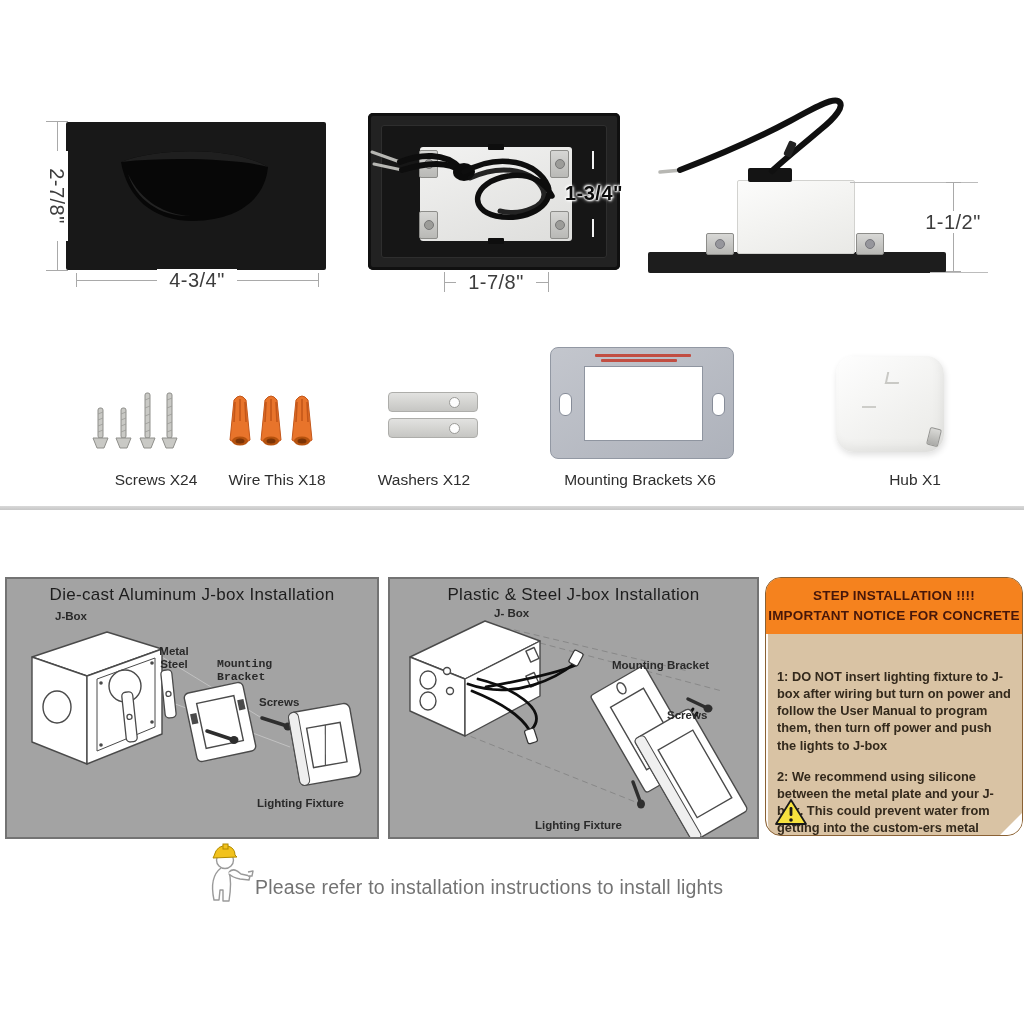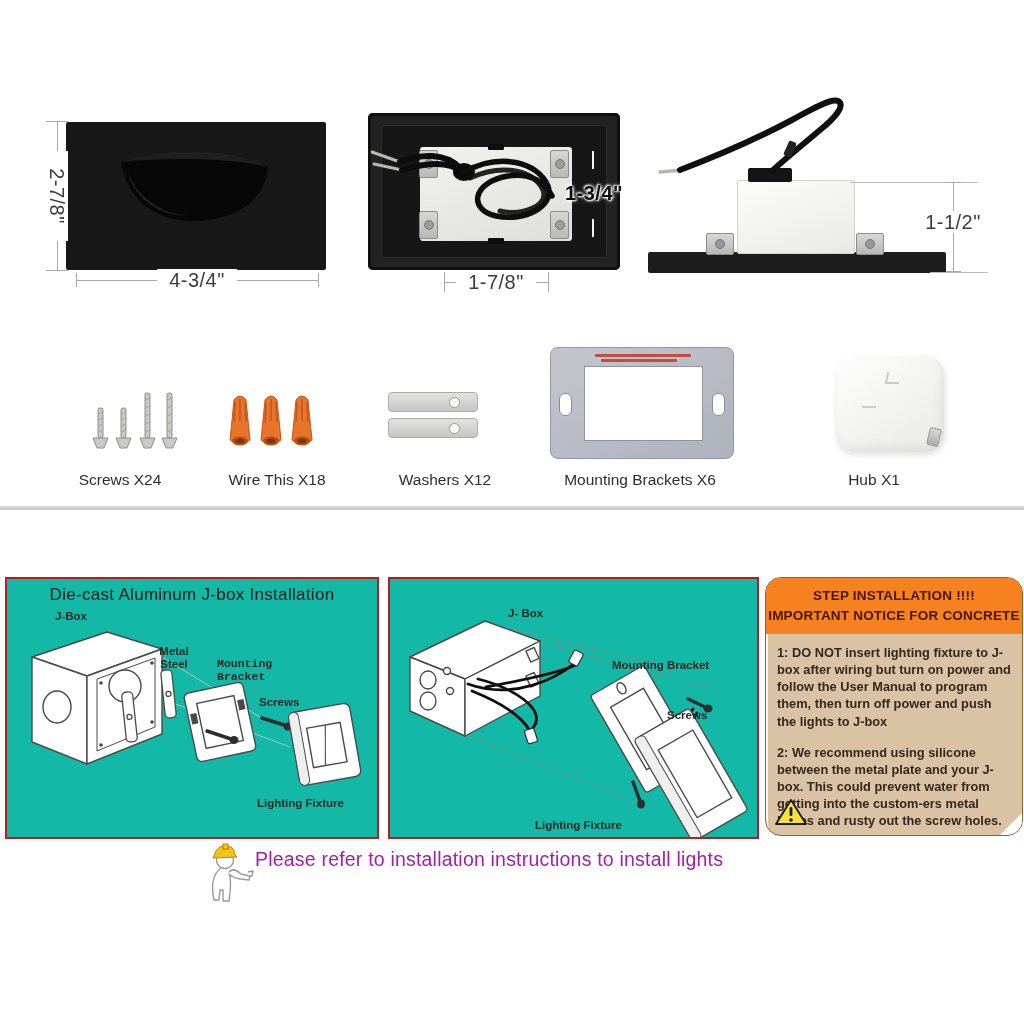--- a/index.html
+++ b/index.html
@@ -57,36 +57,36 @@
        background:linear-gradient(145deg,#fefefe,#e9e9e6);box-shadow:1px 3px 6px rgba(0,0,0,.12),inset -4px -6px 10px rgba(0,0,0,.05);}
   .hub-logo{position:absolute;left:50px;top:16px;width:12px;height:10px;border-left:2px solid #c9c9c5;border-bottom:2px solid #c9c9c5;transform:skewX(-12deg);}
   .hub-dash{position:absolute;left:26px;top:50px;width:14px;height:2px;background:#cdcdc9;}
   .hub-prong{position:absolute;left:92px;top:72px;width:10px;height:16px;background:linear-gradient(#d9d9d6,#ababa8);
        border:1px solid #949491;border-radius:2px;transform:rotate(14deg);}
 
   
   .divider{position:absolute;left:0;top:506px;width:1024px;height:4px;background:linear-gradient(#d9d9d9,#c7c7c7);}
 
   
-  .ibox{position:absolute;top:577px;height:258px;background:#14b8a6;border:2px solid #b91c1c;overflow:hidden;}
+  .ibox{position:absolute;top:577px;height:258px;background:#a3a3a3;border:2px solid #737373;overflow:hidden;}
   .ibox-title{position:absolute;left:0;right:0;top:6px;text-align:center;font-size:17px;color:#1d1d1d;letter-spacing:.3px;}
   .dlabel{position:absolute;font-weight:bold;font-size:11.5px;color:#2a2a2a;line-height:1.15;white-space:pre-line;}
   .dsvg{position:absolute;left:0;top:0;}
 
   
   .notice{position:absolute;left:765px;top:577px;width:256px;height:257px;border-radius:16px;overflow:hidden;
           background:#d9c3a4;border:1.5px solid #8a6134;box-shadow:2px 3px 0 rgba(255,255,255,.9) inset;}
   .notice-head{height:56px;background:#f5821e;display:flex;flex-direction:column;justify-content:center;
           text-align:center;font-weight:bold;font-size:13.5px;color:#47170a;line-height:1.45;letter-spacing:.2px;}
-  .notice-body{padding:10px 11px 0 11px;font-size:12.8px;font-weight:600;color:#33291c;line-height:1.34;}
+  .notice-body{padding:10px 11px 0 11px;font-size:12.8px;font-weight:600;color:#33291c;line-height:1.34;margin-top:24px;}
   .notice-body p{margin:0 0 14px 0;}
   .curl{position:absolute;right:-2px;bottom:-2px;width:0;height:0;
         border-left:26px solid transparent;border-bottom:26px solid #fff;}
 
-  .footer-text{position:absolute;left:255px;top:848px;font-size:19.5px;color:#a21caf;letter-spacing:.2px;}
+  .footer-text{position:absolute;left:255px;top:876px;font-size:19.5px;color:#737373;letter-spacing:.2px;}
 </style>
 </head>
 <body>
 
 <div class="stage">
 
   <div class="panel1">
     <svg width="260" height="148">
       <path d="M55,40 C95,25 168,25 202,45 C199,76 174,98 127,99 C86,99 61,75 55,40 Z" fill="#070707"></path>
       <path d="M55,40 C95,25 168,25 202,45 C180,38 110,34 55,40 Z" fill="#1f1f1f"></path>
@@ -157,21 +157,21 @@
       <rect x="79" y="5" width="5" height="45" rx="2"></rect>
       <path d="M74,50 L89,50 L85,60 L78,60 Z"></path>
     </g>
     <g stroke="#9b9b97" stroke-width="0.8">
       <path d="M10,26 L15,24 M10,32 L15,30 M10,38 L15,36 M10,44 L15,42"></path>
       <path d="M33,26 L38,24 M33,32 L38,30 M33,38 L38,36 M33,44 L38,42"></path>
       <path d="M57,12 L62,10 M57,20 L62,18 M57,28 L62,26 M57,36 L62,34 M57,44 L62,42"></path>
       <path d="M79,12 L84,10 M79,20 L84,18 M79,28 L84,26 M79,36 L84,34 M79,44 L84,42"></path>
     </g>
   </svg>
-  <div class="part-label" style="left:60px;width:120px;">Screws X24</div>
+  <div class="part-label" style="left:96px;width:120px;">Screws X24</div>
 
   <svg class="abs" style="left:226px;top:394px;" width="100" height="60">
     <g>
       <g transform="translate(14,0)">
         <path d="M-10,46 L-6,6 Q0,-2 6,6 L10,46 Q0,54 -10,46 Z" fill="#e8742b" stroke="#c4571a" stroke-width="1"></path>
         <path d="M-5,8 L-6,28 M0,5 L0,27 M5,8 L6,28" stroke="#c4571a" stroke-width="1.6"></path>
         <ellipse cx="0" cy="47" rx="8" ry="4.5" fill="#b5520f"></ellipse>
         <ellipse cx="0" cy="47" rx="4.5" ry="2.5" fill="#7c3406"></ellipse>
       </g>
       <g transform="translate(45,0)">
@@ -185,37 +185,37 @@
         <path d="M-5,8 L-6,28 M0,5 L0,27 M5,8 L6,28" stroke="#c4571a" stroke-width="1.6"></path>
         <ellipse cx="0" cy="47" rx="8" ry="4.5" fill="#b5520f"></ellipse>
         <ellipse cx="0" cy="47" rx="4.5" ry="2.5" fill="#7c3406"></ellipse>
       </g>
     </g>
   </svg>
   <div class="part-label" style="left:207px;width:140px;">Wire This X18</div>
 
   <div class="washer" style="left:388px;top:392px;"></div>
   <div class="washer" style="left:388px;top:418px;"></div>
-  <div class="part-label" style="left:375px;width:140px;">Washers X12</div>
+  <div class="part-label" style="left:354px;width:140px;">Washers X12</div>
 
   <div class="bracket-part">
     <div class="bracket-cut"></div>
     <div class="bracket-oval" style="left:8px;"></div>
     <div class="bracket-oval" style="right:8px;"></div>
     <div class="redline" style="left:44px;top:6px;width:96px;"></div>
     <div class="redline" style="left:50px;top:11px;width:76px;"></div>
   </div>
   <div class="part-label" style="left:545px;width:190px;">Mounting Brackets X6</div>
 
   <div class="hub">
     <div class="hub-logo"></div>
     <div class="hub-dash"></div>
     <div class="hub-prong"></div>
   </div>
-  <div class="part-label" style="left:824px;width:100px;">Hub X1</div>
+  <div class="part-label" style="left:865px;width:100px;">Hub X1</div>
 
   <div class="divider"></div>
 
   <div class="ibox" style="left:5px;width:370px;">
     <div class="ibox-title">Die-cast Aluminum J-box Installation</div>
     <svg class="dsvg" width="370" height="258">
       <g stroke="#c9c9c9" stroke-width="0.8">
         <line x1="155" y1="78" x2="253" y2="138"></line>
         <line x1="155" y1="120" x2="283" y2="168"></line>
       </g>
@@ -265,20 +265,21 @@
     <div class="dlabel" style="left:48px;top:31px;">J-Box</div>
     <div class="dlabel" style="left:132px;top:66px;width:70px;text-align:center;">Metal
 Steel</div>
     <div class="dlabel" style="left:210px;top:78px;width:90px;font-family:Liberation Mono, monospace;">Mounting
 Bracket</div>
     <div class="dlabel" style="left:252px;top:117px;width:70px;">Screws</div>
     <div class="dlabel" style="left:250px;top:218px;width:110px;">Lighting Fixture</div>
   </div>
 
   <div class="ibox" style="left:388px;width:367px;">
+    <div class="ibox-title">Plastic &amp; Steel J-box Installation</div>
     <svg class="dsvg" width="367" height="258">
       <g stroke="#888888" stroke-width="1" stroke-dasharray="6,4">
         <line x1="95" y1="44" x2="298" y2="92"></line>
         <line x1="150" y1="64" x2="332" y2="112"></line>
         <line x1="62" y1="150" x2="248" y2="224"></line>
       </g>
       <g fill="#ffffff" stroke="#4a4a4a" stroke-width="1.4" stroke-linejoin="round">
         <polygon points="20,78 95,42 150,62 75,100"></polygon>
         <polygon points="20,78 20,132 75,157 75,100"></polygon>
         <polygon points="75,100 150,62 150,117 75,157"></polygon>
@@ -312,21 +313,21 @@
         <ellipse cx="318" cy="129.5" rx="4.5" ry="4" fill="#2e2e2e"></ellipse>
         <line x1="243" y1="203" x2="250" y2="222" stroke="#2e2e2e" stroke-width="3.5" stroke-linecap="round"></line>
         <ellipse cx="251" cy="225" rx="4" ry="4.5" fill="#2e2e2e"></ellipse>
       </g>
       <g transform="rotate(-30 301 196)" fill="#ffffff" stroke="#4a4a4a" stroke-width="1.4">
         <rect x="269" y="137" width="64" height="118" rx="4"></rect>
         <rect x="269" y="137" width="11" height="118" rx="4" fill="#efefef" stroke-width="1"></rect>
         <rect x="285" y="158" width="40" height="78"></rect>
       </g>
     </svg>
-    <div class="dlabel" style="left:118px;top:28px;text-align:center;">J- Box</div>
+    <div class="dlabel" style="left:104px;top:28px;text-align:center;">J- Box</div>
     <div class="dlabel" style="left:222px;top:80px;width:120px;">Mounting Bracket</div>
     <div class="dlabel" style="left:277px;top:130px;width:60px;">Screws</div>
     <div class="dlabel" style="left:145px;top:240px;width:110px;">Lighting Fixture</div>
   </div>
 
   <div class="notice">
     <div class="notice-head">
       <div>STEP INSTALLATION !!!!</div>
       <div>IMPORTANT NOTICE FOR CONCRETE</div>
     </div>

